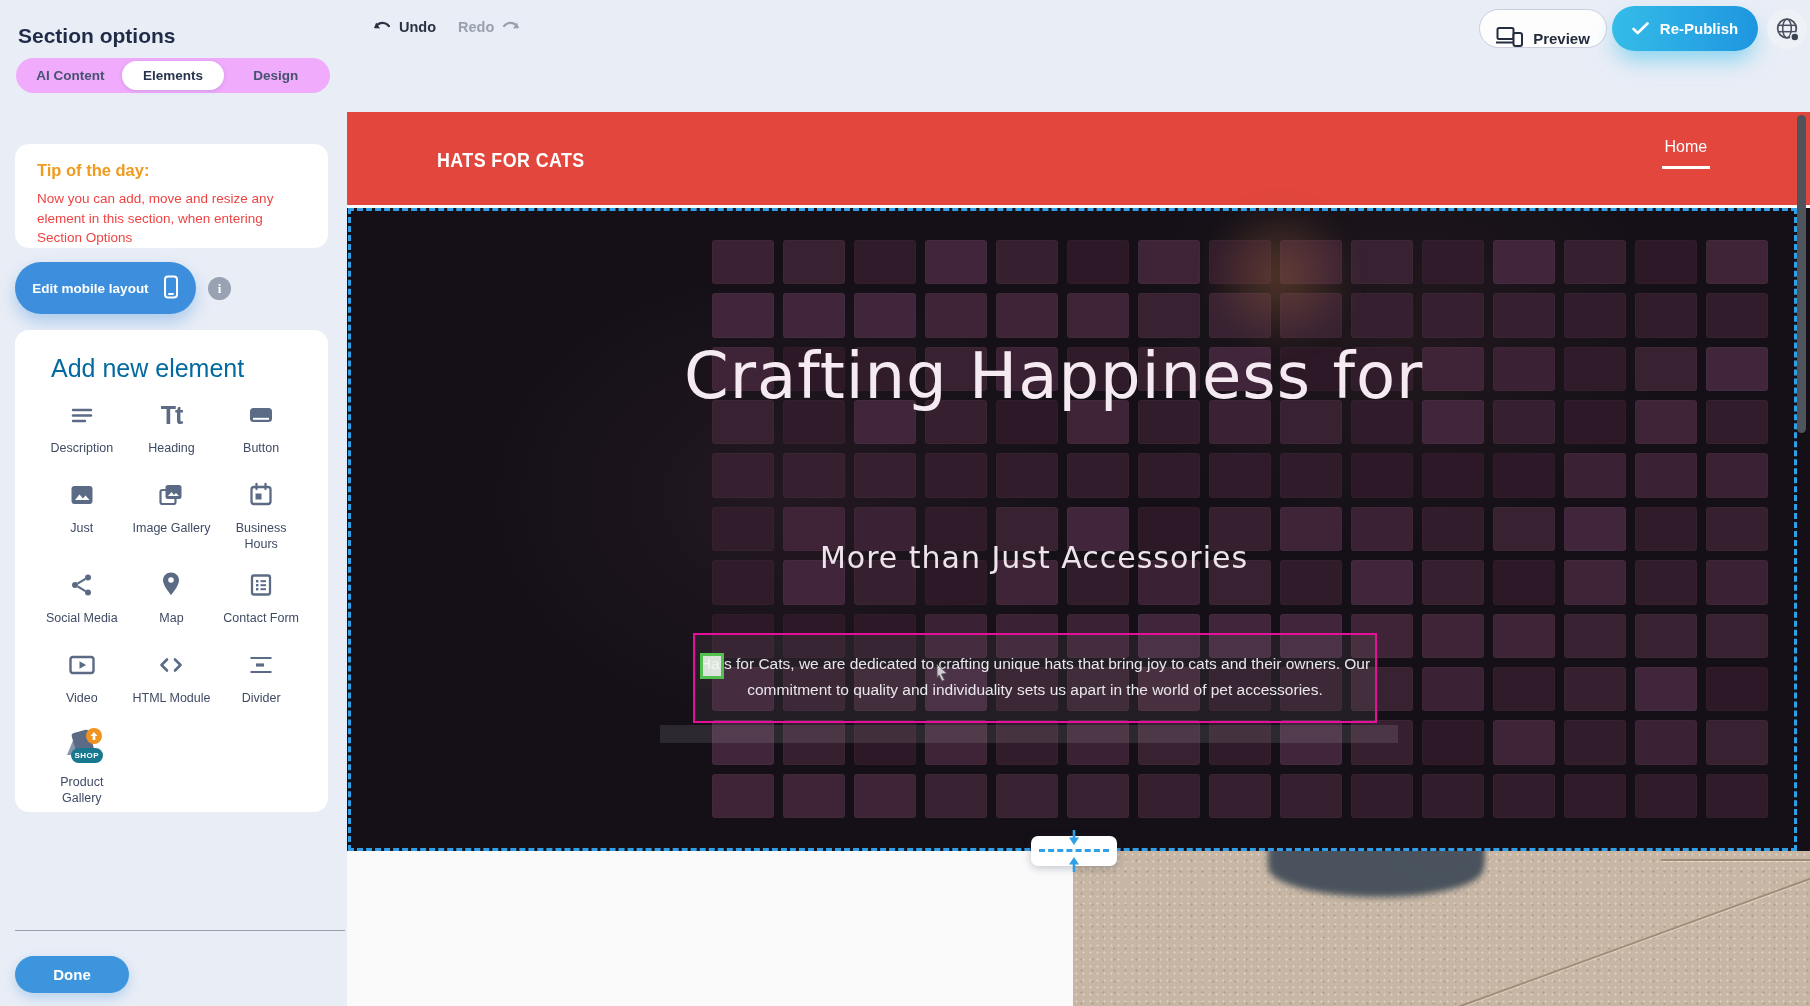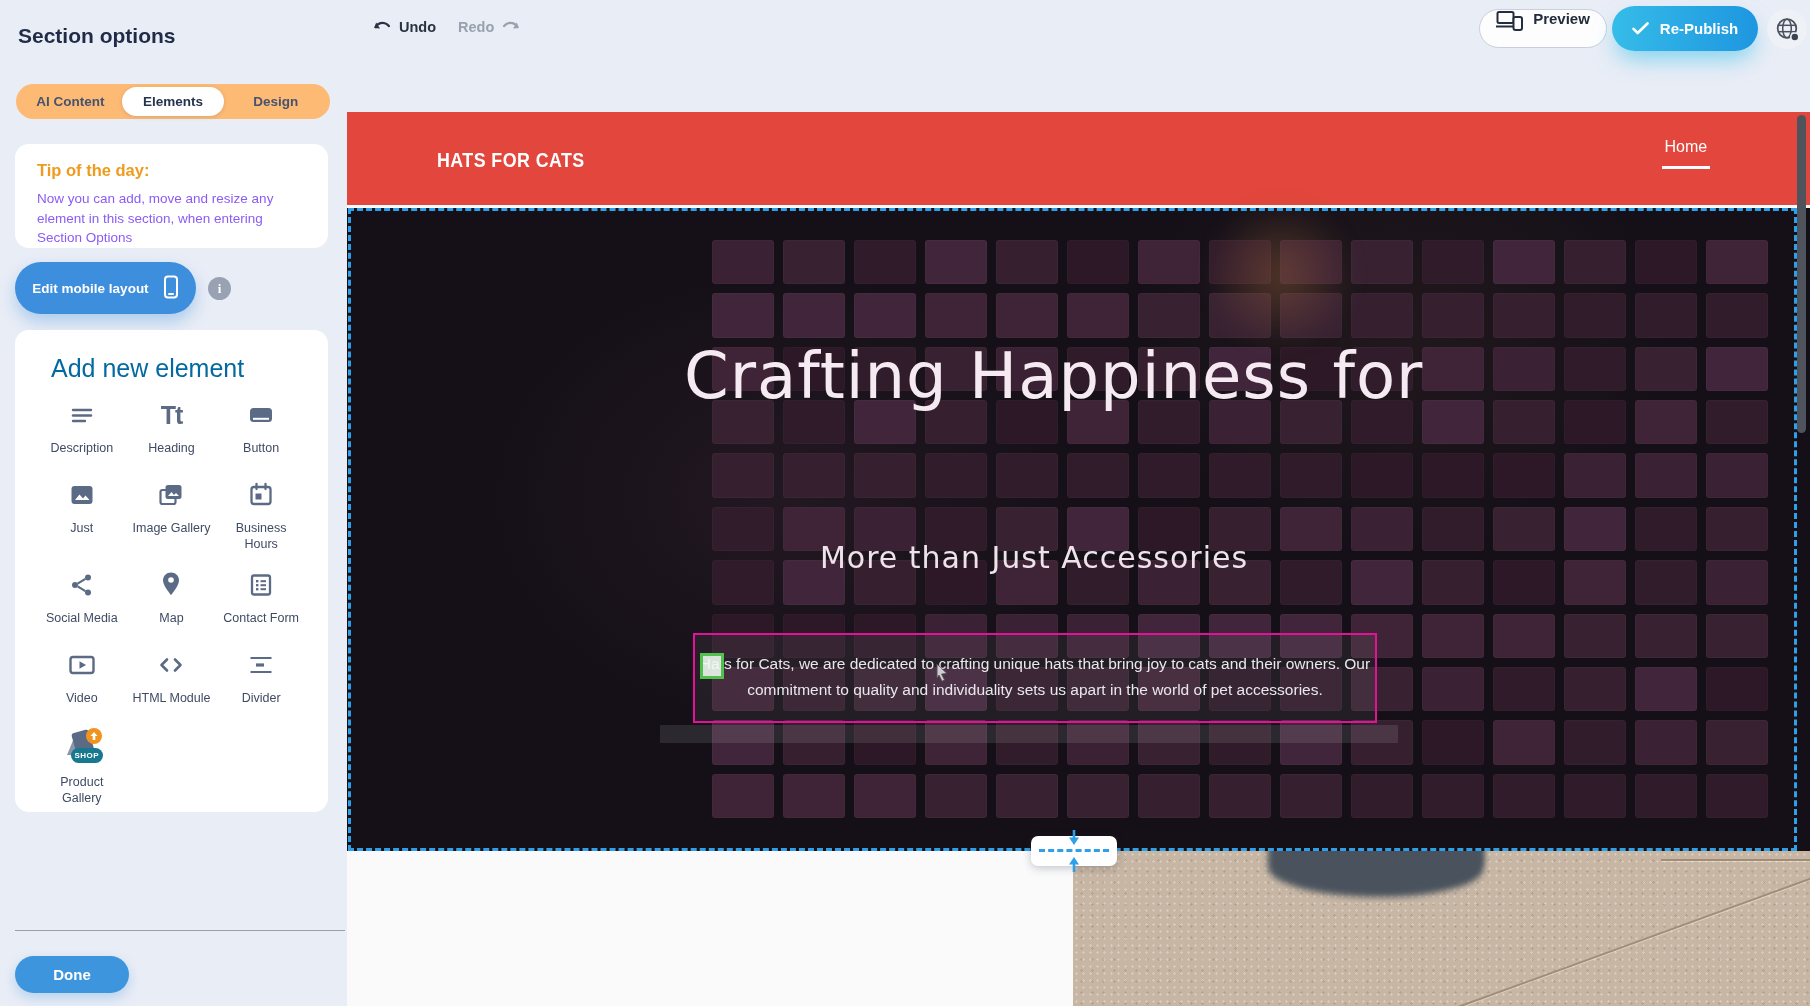--- a/index.html
+++ b/index.html
@@ -3,29 +3,29 @@
 <meta charset="utf-8">
 <style>
   html,body{margin:0;padding:0;background:#e9edf6;}
   *{box-sizing:border-box;}
   #app{position:relative;width:1810px;height:1006px;overflow:hidden;
        font-family:"Liberation Sans",sans-serif;background:#e9edf6;color:#24304a;}
   .abs{position:absolute;}
 
   
   .panel-title{left:18px;top:16px;font-size:21px;font-weight:700;color:#1f2b47;margin-top:8px;}
-  .tabs{left:16px;top:84px;width:314px;height:35px;background:#fdba74;border-radius:18px;
+  .tabs{left:16px;top:58px;width:314px;height:35px;background:#f0abfc;border-radius:18px;
         display:flex;padding:3px;}
   .tab{flex:1;border-radius:15px;text-align:center;line-height:29px;font-size:13.5px;
        font-weight:600;color:#46536e;cursor:default;}
   .tab.active{background:#fff;color:#27344e;font-weight:700;box-shadow:0 1px 4px rgba(30,50,90,.15);}
   .tip-card{left:15px;top:144px;width:313px;height:104px;background:#fff;border-radius:14px;
             padding:17px 22px;}
   .tip-title{font-size:16.5px;font-weight:700;color:#ef9b1e;}
-  .tip-body{margin-top:9px;font-size:13.5px;line-height:1.45;color:#8b5cf6;}
+  .tip-body{margin-top:9px;font-size:13.5px;line-height:1.45;color:#ef4444;}
   .edit-mobile{left:15px;top:262px;width:181px;height:52px;border-radius:26px;background:#3d8edd;
                display:flex;align-items:center;justify-content:center;gap:12px;
                box-shadow:0 8px 16px rgba(61,142,221,.35);cursor:pointer;}
   .edit-mobile span{color:#fff;font-size:13.5px;font-weight:700;}
   .info-btn{left:208px;top:277px;width:23px;height:23px;border-radius:50%;background:#99a2b2;
             color:#fff;font-size:13px;font-weight:700;display:flex;align-items:center;
             justify-content:center;font-family:"Liberation Serif",serif;cursor:pointer;}
   .add-card{left:15px;top:330px;width:313px;height:482px;background:#fff;border-radius:14px;}
   .add-title{position:absolute;left:36px;top:24px;font-size:25px;color:#0369a1;}
   .el-grid{position:absolute;left:24px;top:66px;width:265px;display:grid;
@@ -44,21 +44,21 @@
   .done-btn{left:15px;top:956px;width:114px;height:37px;border-radius:19px;background:#3d96dd;
             color:#fff;font-size:15px;font-weight:700;display:flex;align-items:center;
             justify-content:center;box-shadow:0 5px 12px rgba(61,150,221,.3);cursor:pointer;}
 
   
   .undo-btn{left:372px;top:18px;display:flex;align-items:center;gap:7px;cursor:pointer;}
   .undo-btn b{font-size:14.5px;color:#2a3343;}
   .redo-btn{left:458px;top:18px;display:flex;align-items:center;gap:7px;cursor:pointer;}
   .redo-btn b{font-size:14.5px;color:#99a1ae;}
   .preview-btn{left:1479px;top:9px;width:128px;height:39px;border-radius:21px;background:#fdfdfe;
-               border:1px solid #c9cfdb;display:flex;align-items:flex-start;justify-content:center;
+               border:1px solid #c9cfdb;display:flex;align-items:flex-end;justify-content:center;
                gap:10px;cursor:pointer;}
   .preview-btn span{font-size:15px;font-weight:700;color:#232c3d;}
   .republish-btn{left:1612px;top:6px;width:146px;height:45px;border-radius:23px;
                  background:linear-gradient(90deg,#35bce8,#1e96e0);display:flex;align-items:center;
                  justify-content:center;gap:11px;cursor:pointer;
                  box-shadow:0 12px 22px -4px rgba(46,190,235,.55);}
   .republish-btn span{font-size:15px;font-weight:700;color:#fff;}
   .globe-btn{left:1767px;top:9px;width:40px;height:40px;border-radius:50%;background:#eef1f6;
              display:flex;align-items:center;justify-content:center;cursor:pointer;color:#4a5260;}
 

